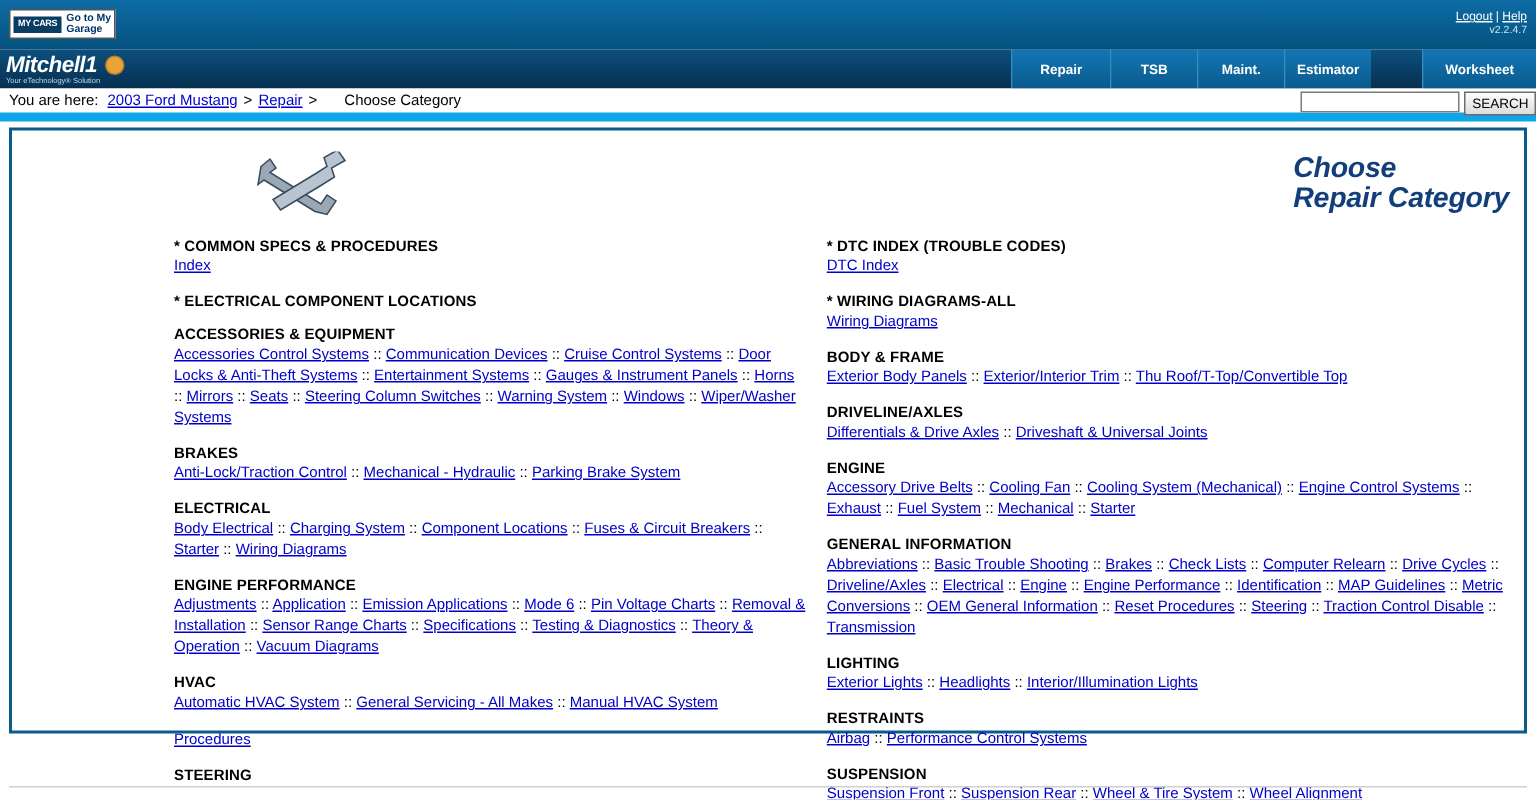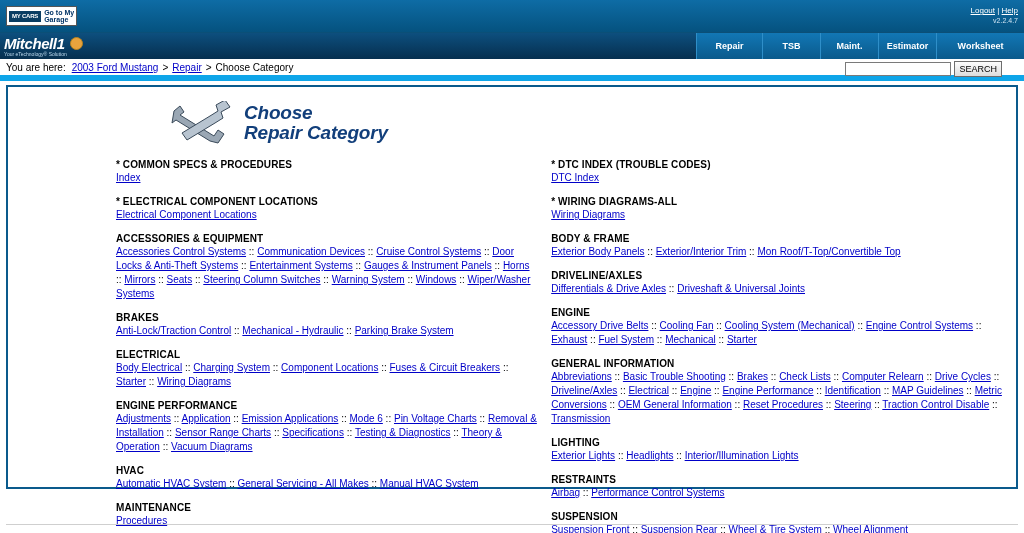--- a/index.html
+++ b/index.html
@@ -103,44 +103,44 @@
     background: linear-gradient(#1277b5, #0a5a8c);
     border-left: 1px solid #2f8fc9;
     color: #ffffff;
     font-size: 9px;
     font-weight: bold;
     display: flex;
     align-items: center;
     justify-content: center;
     cursor: pointer;
   }
-  .navtabs .tab.wide { width: 88px; }
+  .navtabs .tab.wide { width: 76px; margin-left: 34px; }
   .navtabs .tab.first { width: 66px; }
 
   
   .crumbrow {
     height: 22px;
     background: #ffffff;
     display: flex;
     align-items: center;
     padding: 0 6px;
     font-size: 10px;
     border-bottom: 6px solid #0ea5e9;
     position: relative;
   }
   .crumbrow .label { margin-right: 4px; }
   .crumbrow a { margin: 0 2px; }
   .crumbrow .sep { margin: 0 2px; color: #000; }
-  .crumbrow .cur { margin-left: 2px; }
+  .crumbrow .cur { margin-left: 16px; }
   .searchwrap {
     position: absolute;
-    right: 22px;
+    right: 0;
     top: 2px;
     display: flex;
-    align-items: center;
+    align-items: flex-start;
   }
   .searchwrap input[type=text] {
     width: 106px;
     height: 14px;
     border: 1px solid #7a7a7a;
     font-size: 10px;
     padding: 0 2px;
   }
   .searchbtn {
     margin-left: 3px;
@@ -164,20 +164,21 @@
     height: 404px;
     background: #ffffff;
     position: relative;
     padding: 8px 10px;
   }
   .header-block {
     display: flex;
     align-items: center;
     padding-left: 150px;
     height: 56px;
+    justify-content: space-between;
   }
   .wrench {
     width: 70px; height: 44px;
     position: relative;
     margin-right: 6px;
   }
   .title-lines {
     color: #123f7b;
     font-style: italic;
     font-weight: bold;
@@ -304,21 +305,20 @@
     </div>
 
     <div class="cols">
       <div class="col" id="left-column">
           <div class="group">
             <div class="group-title">* COMMON SPECS &amp; PROCEDURES</div>
             <div class="group-links"><a>Index</a></div>
           </div>
           <div class="group">
             <div class="group-title">* ELECTRICAL COMPONENT LOCATIONS</div>
-            <div class="group-links"><a>Electrical Component Locations</a></div>
           </div>
           <div class="group">
             <div class="group-title">ACCESSORIES &amp; EQUIPMENT</div>
             <div class="group-links"><a>Accessories Control Systems</a><span class="dd"> :: </span><a>Communication Devices</a><span class="dd"> :: </span><a>Cruise Control Systems</a><span class="dd"> :: </span><a>Door Locks &amp; Anti-Theft Systems</a><span class="dd"> :: </span><a>Entertainment Systems</a><span class="dd"> :: </span><a>Gauges &amp; Instrument Panels</a><span class="dd"> :: </span><a>Horns</a><span class="dd"> :: </span><a>Mirrors</a><span class="dd"> :: </span><a>Seats</a><span class="dd"> :: </span><a>Steering Column Switches</a><span class="dd"> :: </span><a>Warning System</a><span class="dd"> :: </span><a>Windows</a><span class="dd"> :: </span><a>Wiper/Washer Systems</a></div>
           </div>
           <div class="group">
             <div class="group-title">BRAKES</div>
             <div class="group-links"><a>Anti-Lock/Traction Control</a><span class="dd"> :: </span><a>Mechanical - Hydraulic</a><span class="dd"> :: </span><a>Parking Brake System</a></div>
           </div>
           <div class="group">
@@ -327,39 +327,38 @@
           </div>
           <div class="group">
             <div class="group-title">ENGINE PERFORMANCE</div>
             <div class="group-links"><a>Adjustments</a><span class="dd"> :: </span><a>Application</a><span class="dd"> :: </span><a>Emission Applications</a><span class="dd"> :: </span><a>Mode 6</a><span class="dd"> :: </span><a>Pin Voltage Charts</a><span class="dd"> :: </span><a>Removal &amp; Installation</a><span class="dd"> :: </span><a>Sensor Range Charts</a><span class="dd"> :: </span><a>Specifications</a><span class="dd"> :: </span><a>Testing &amp; Diagnostics</a><span class="dd"> :: </span><a>Theory &amp; Operation</a><span class="dd"> :: </span><a>Vacuum Diagrams</a></div>
           </div>
           <div class="group">
             <div class="group-title">HVAC</div>
             <div class="group-links"><a>Automatic HVAC System</a><span class="dd"> :: </span><a>General Servicing - All Makes</a><span class="dd"> :: </span><a>Manual HVAC System</a></div>
           </div>
           <div class="group">
-            <div class="group-title">MAINTENANCE</div>
             <div class="group-links"><a>Procedures</a></div>
           </div>
           <div class="group">
             <div class="group-title">STEERING</div>
           </div>
         </div>
       <div class="col right" id="right-column">
           <div class="group">
             <div class="group-title">* DTC INDEX (TROUBLE CODES)</div>
             <div class="group-links"><a>DTC Index</a></div>
           </div>
           <div class="group">
             <div class="group-title">* WIRING DIAGRAMS-ALL</div>
             <div class="group-links"><a>Wiring Diagrams</a></div>
           </div>
           <div class="group">
             <div class="group-title">BODY &amp; FRAME</div>
-            <div class="group-links"><a>Exterior Body Panels</a><span class="dd"> :: </span><a>Exterior/Interior Trim</a><span class="dd"> :: </span><a>Mon Roof/T-Top/Convertible Top</a></div>
+            <div class="group-links"><a>Exterior Body Panels</a><span class="dd"> :: </span><a>Exterior/Interior Trim</a><span class="dd"> :: </span><a>Thu Roof/T-Top/Convertible Top</a></div>
           </div>
           <div class="group">
             <div class="group-title">DRIVELINE/AXLES</div>
             <div class="group-links"><a>Differentials &amp; Drive Axles</a><span class="dd"> :: </span><a>Driveshaft &amp; Universal Joints</a></div>
           </div>
           <div class="group">
             <div class="group-title">ENGINE</div>
             <div class="group-links"><a>Accessory Drive Belts</a><span class="dd"> :: </span><a>Cooling Fan</a><span class="dd"> :: </span><a>Cooling System (Mechanical)</a><span class="dd"> :: </span><a>Engine Control Systems</a><span class="dd"> :: </span><a>Exhaust</a><span class="dd"> :: </span><a>Fuel System</a><span class="dd"> :: </span><a>Mechanical</a><span class="dd"> :: </span><a>Starter</a></div>
           </div>
           <div class="group">

